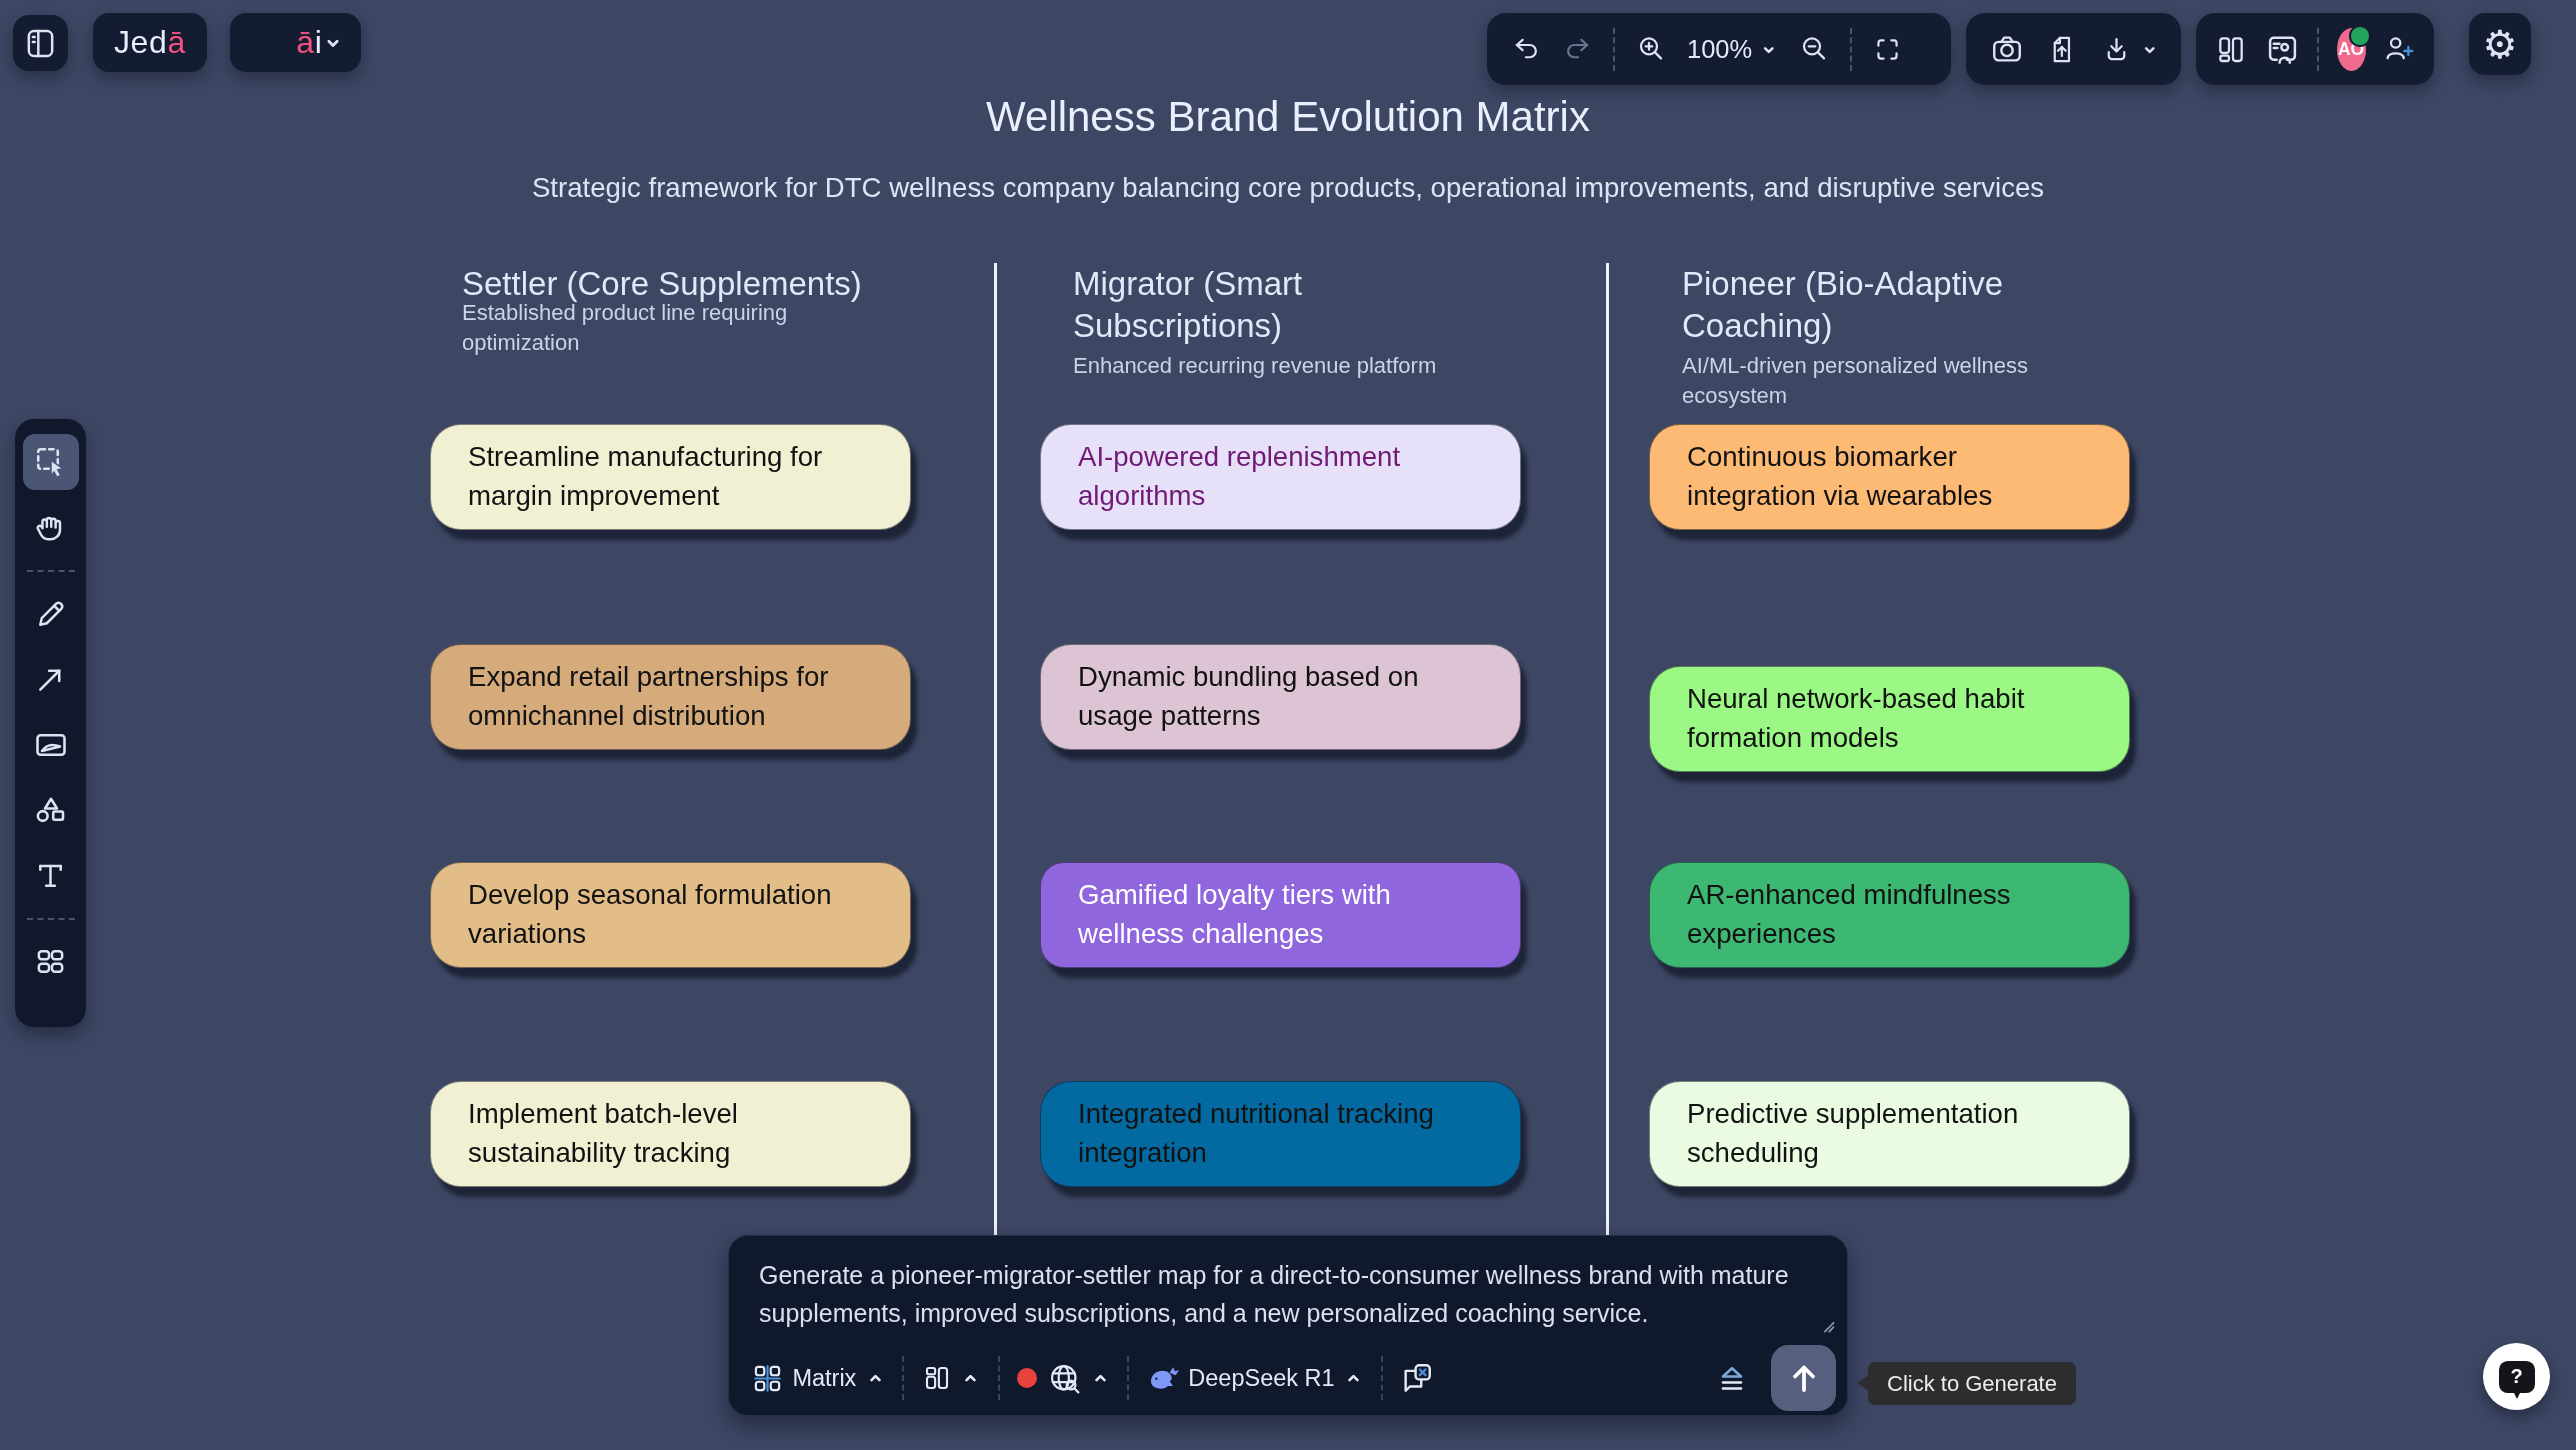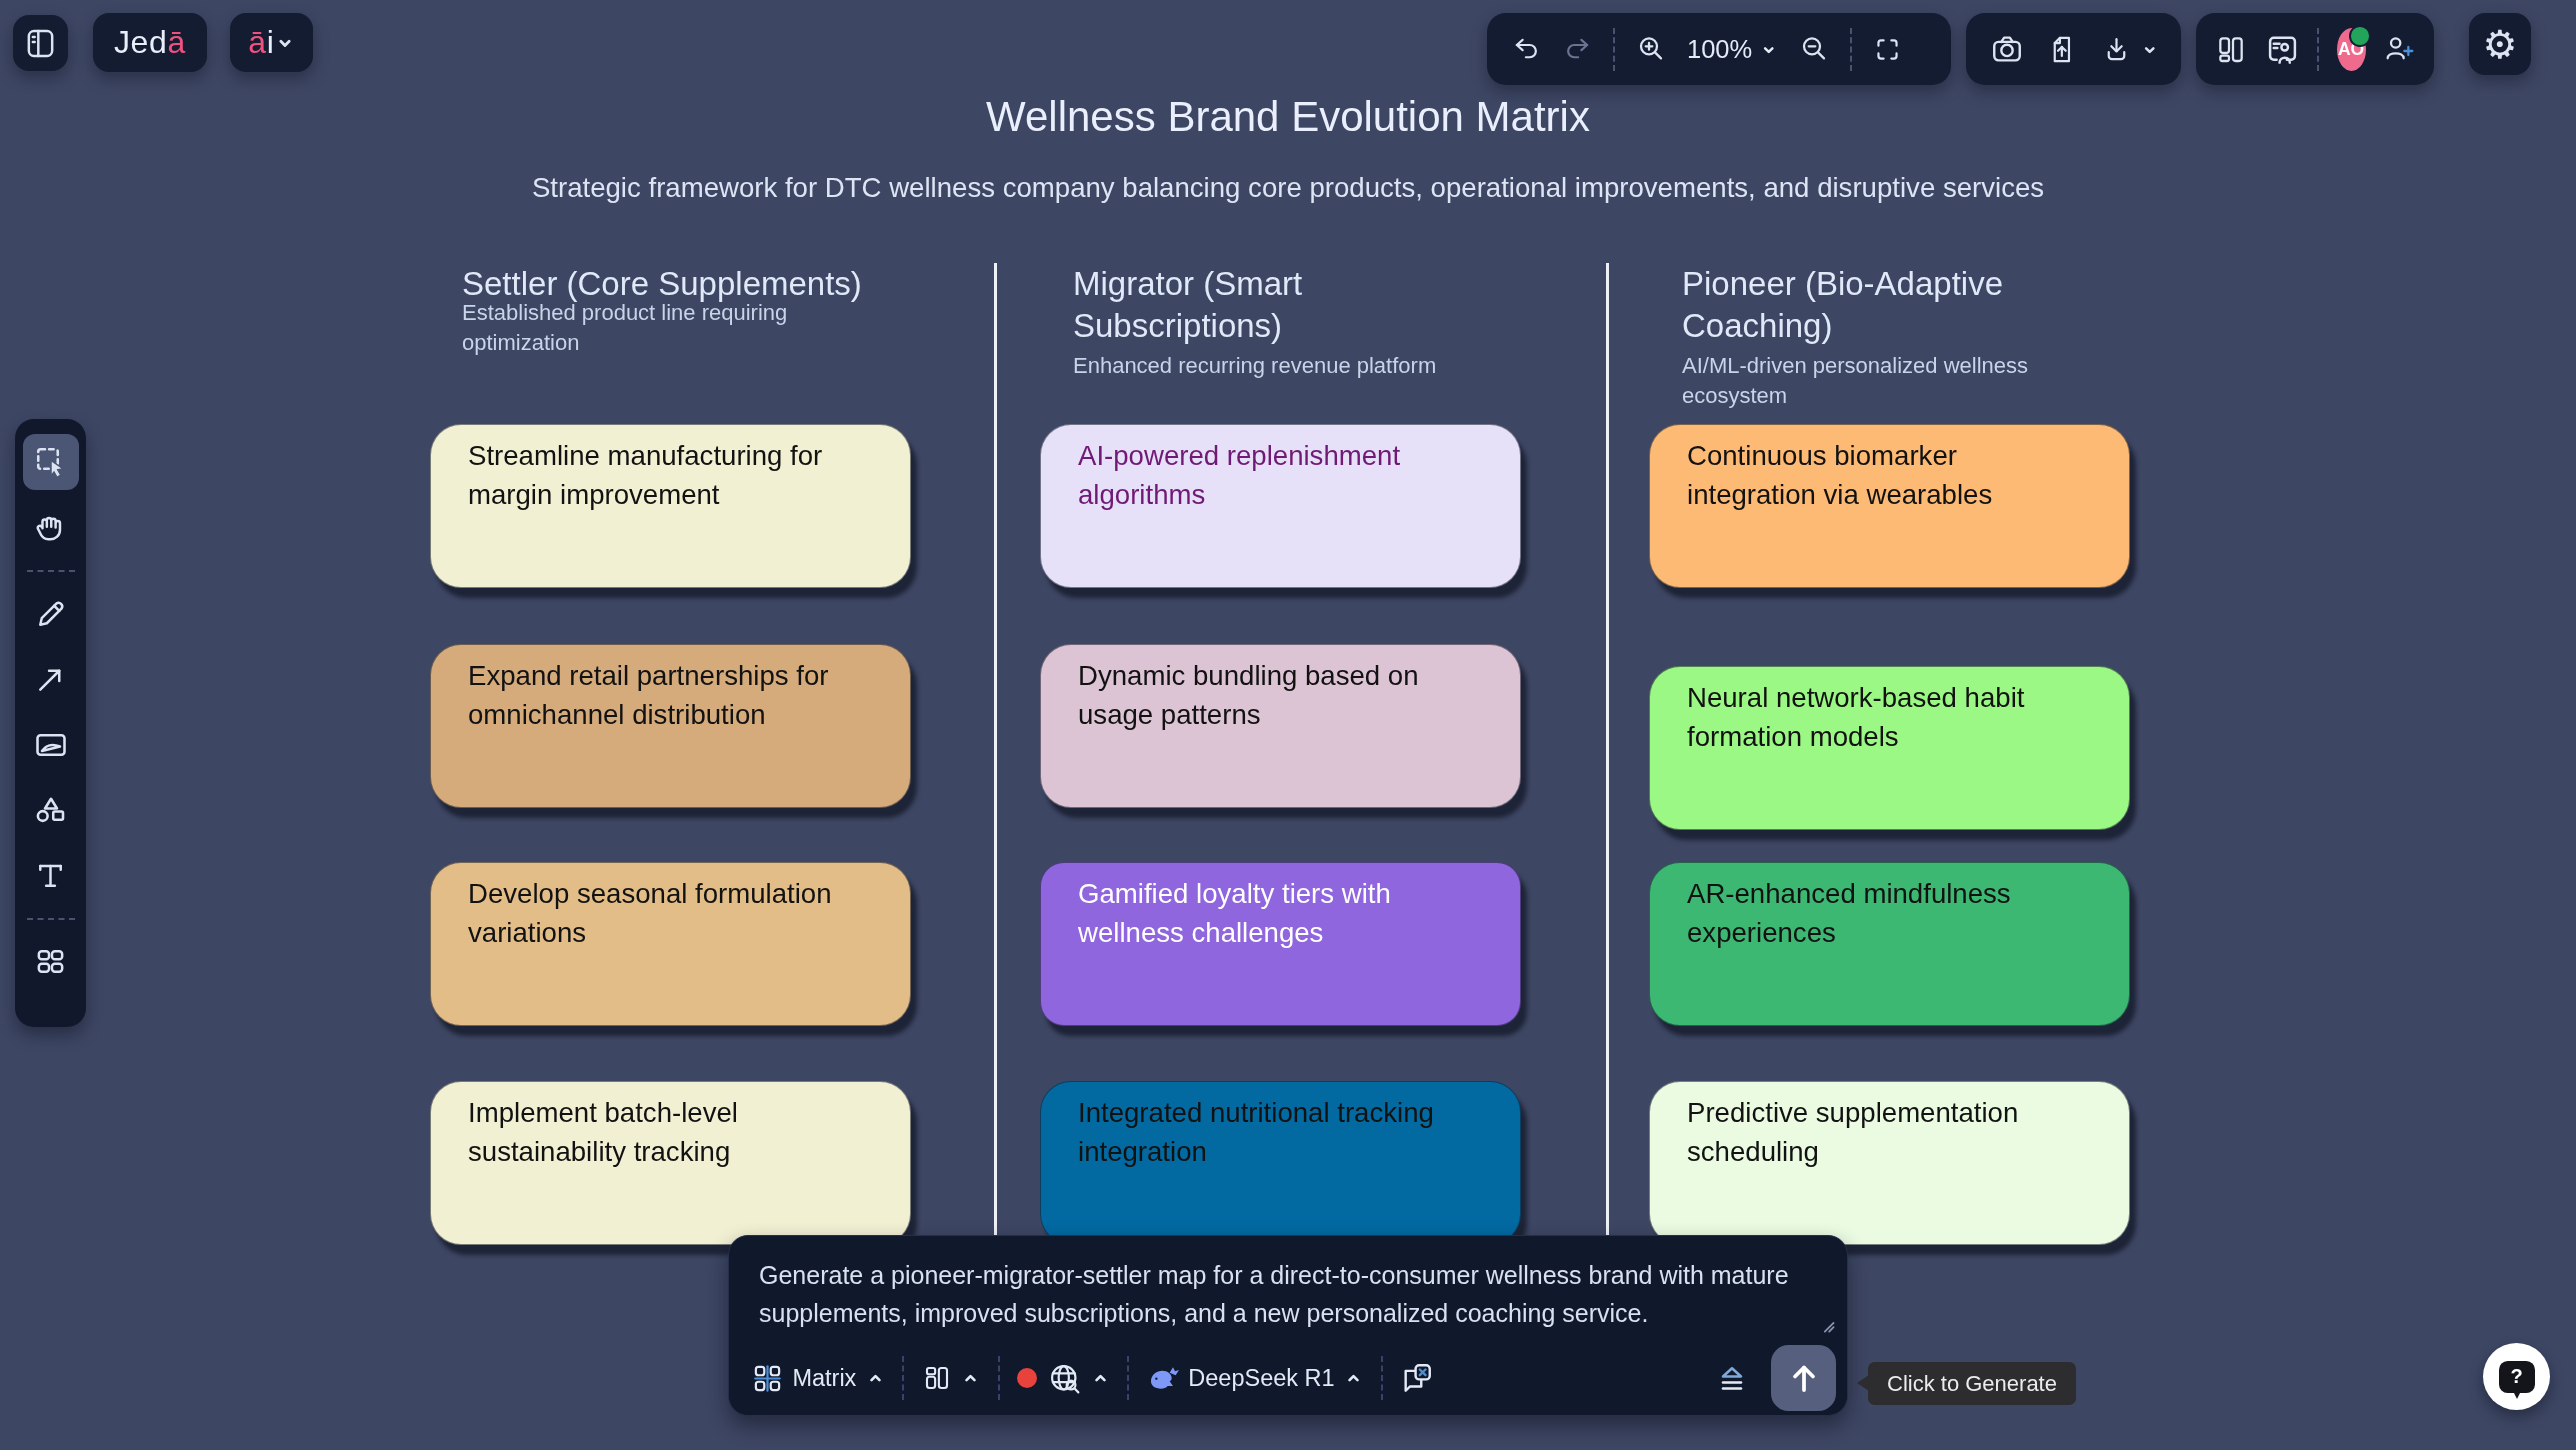--- a/index.html
+++ b/index.html
@@ -49,22 +49,22 @@
   .hdash{width:48px;border-top:2px dashed var(--dash);margin:9.4px 0;}
 
   
   .page-title{position:absolute;left:0;right:0;top:93px;text-align:center;font-size:42px;color:#e9effc;}
   .page-subtitle{position:absolute;left:0;right:0;top:172px;text-align:center;font-size:27.6px;color:#dde5f5;}
   .col-title{position:absolute;font-size:33px;line-height:1.26;color:#e0e9f8;white-space:pre-line;}
   .col-sub{position:absolute;font-size:22px;line-height:1.35;color:#c9d4e8;white-space:pre-line;}
   .vline{position:absolute;top:263px;height:976px;width:2.7px;background:var(--divider);}
 
   .card{
-    position:absolute;width:481px;height:164px;border-radius:31px;
-    display:flex;align-items:flex-start;padding:12px 37px;box-sizing:border-box;
+    position:absolute;width:481px;height:106px;border-radius:31px;
+    display:flex;align-items:center;padding:12px 37px;box-sizing:border-box;
     font-size:27.6px;line-height:1.4;color:#121212;
     border:1.3px solid rgba(22,28,44,.55);
     box-shadow:6px 10px 4.7px rgba(22,28,44,.8);
   }
 
   
   .prompt-bar{
     position:absolute;left:728px;top:1235px;width:1120px;height:181px;
     background:var(--panel2);border-radius:20px;border:1.3px solid #262f4a;
     box-sizing:border-box;box-shadow:0 9.4px 20px rgba(8,12,24,.45);
@@ -121,21 +121,21 @@
       <line x1="13.5" y1="15" x2="16" y2="15"></line>
         <line x1="13.5" y1="22" x2="16" y2="22"></line>
     </svg>
   </span>
 </div>
 
 <div class="chip" style="left:93px;top:13.4px;width:114px;height:59px;">
   <span class="logo-text"><span>Jed</span><span class="logo-accent">ā</span></span>
 </div>
 
-<div class="chip" style="left:230px;top:13.4px;width:83px;height:59px;gap:0;">
+<div class="chip" style="left:230px;top:13.4px;width:83px;height:59px;gap:0;padding-left:48px;">
   <span class="logo-text"><span class="logo-accent">ā</span><span>i</span></span>
   <span>
     <svg class="icon" width="20" height="20" viewBox="0 0 24 24">
         <polyline points="7,10 12,15 17,10"></polyline>
       </svg>
   </span>
 </div>
 
 <div class="grp" style="left:1487px;top:13.4px;width:464px;box-sizing:border-box;">
   <span>

